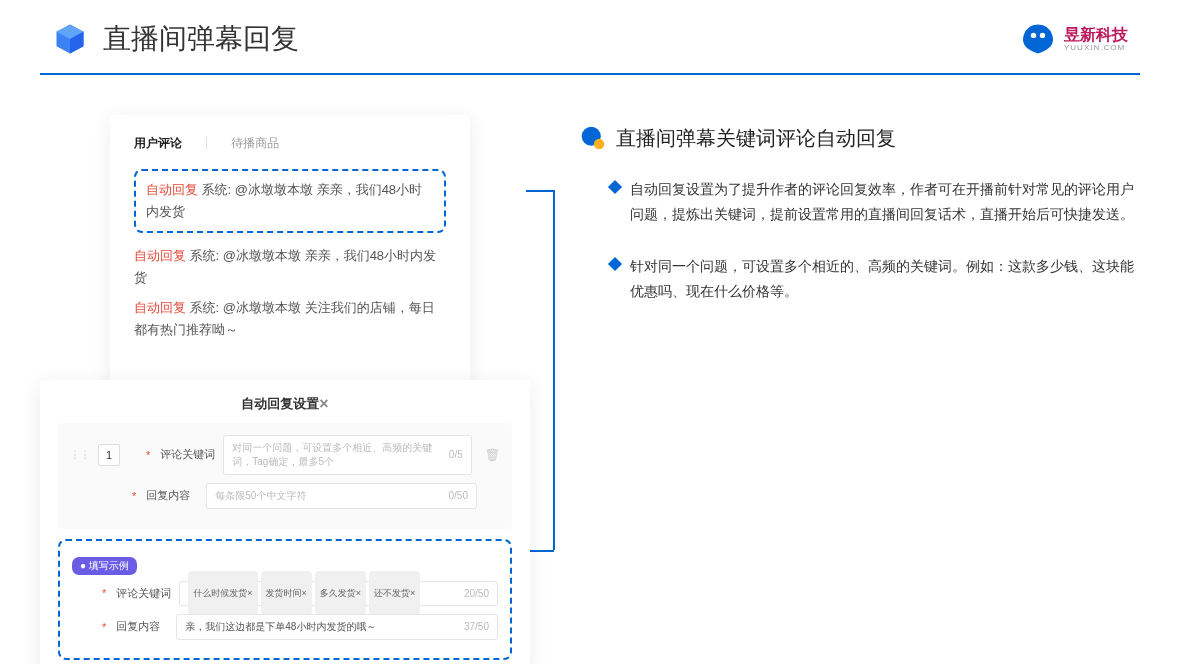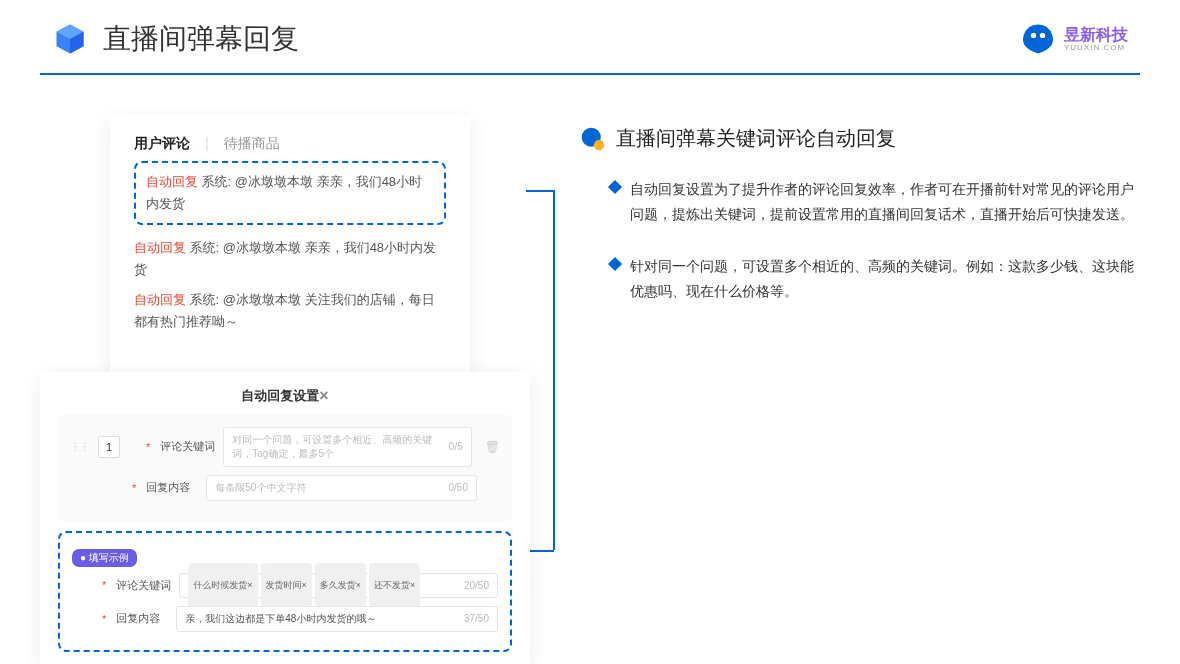--- a/index.html
+++ b/index.html
@@ -4,29 +4,29 @@
 <style>
 *{margin:0;padding:0;box-sizing:border-box;font-family:"Microsoft YaHei",Arial,sans-serif}
 body{width:1180px;height:664px;background:#fff;position:relative}
 .header{display:flex;align-items:center;padding:20px 52px 15px;justify-content:space-between}
 .header-left{display:flex;align-items:center;gap:15px}
 .cube-icon{width:36px;height:36px;position:relative}
 .cube-icon svg{width:100%;height:100%}
 .page-title{font-size:28px;font-weight:500;color:#333}
 .brand{display:flex;align-items:center;gap:8px}
 .brand-icon{width:36px;height:36px}
-.brand-text{color:#8b5cf6;font-size:16px;font-weight:600;line-height:1.1}
+.brand-text{color:#be185d;font-size:16px;font-weight:600;line-height:1.1}
 .brand-sub{font-size:8px;color:#999;letter-spacing:1px}
 .hr{height:2px;background:#0066d6;margin:0 40px}
 .main{display:flex;padding:40px 40px 0;gap:40px}
 .left-col{width:500px;position:relative}
 .right-col{flex:1;padding-top:10px}
 .card{background:#fff;box-shadow:0 4px 20px rgba(0,0,0,0.08);border-radius:4px}
 .comments-card{width:360px;margin-left:70px;padding:20px 24px 40px;position:relative;z-index:2}
-.tabs{display:flex;gap:20px;margin-bottom:6px;font-size:14px}
+.tabs{display:flex;gap:28px;margin-bottom:15px;font-size:12px}
 .tab{color:#999;padding-bottom:2px}
 .tab.active{color:#222;font-weight:600}
 .tab-sep{color:#ddd;margin:0 -5px}
 .highlight-box{border:2px dashed #0066d6;border-radius:8px;padding:8px 10px;margin-bottom:12px}
 .comment{font-size:13px;color:#555;line-height:1.7;margin-bottom:8px}
 .tag-auto{color:#e74c3c;font-weight:500}
 .settings-card{width:490px;margin-top:-10px;padding:15px 18px;position:relative;z-index:3}
 .settings-header{display:flex;justify-content:center;font-size:13px;color:#333;font-weight:700;padding-bottom:10px}
 .close-x{color:#888;font-size:16px;cursor:pointer}
 .form-area{background:#fafafa;padding:12px;border-radius:4px;margin-bottom:10px;position:relative}
@@ -41,21 +41,21 @@
 .trash{color:#ccc;font-size:12px;margin-left:5px}
 .example-box{border:2px dashed #0066d6;border-radius:8px;padding:10px 12px;position:relative}
 .add-link{color:#6b5ce6;font-size:11px}
 .add-hint{color:#aaa;font-size:10px;margin-left:5px}
 .badge{background:#6b5ce6;color:#fff;font-size:10px;padding:2px 8px;border-radius:7px;display:inline-block;margin:6px 0}
 .tag-chip{background:#f0f0f0;color:#666;font-size:9px;padding:17px 5px;border-radius:4px;margin-right:3px}
 .connector{position:absolute;border:1px solid #0066d6;z-index:1}
 .conn-v{width:0;height:360px;left:513px;top:75px;border-left:2px solid #0066d6;border-top:none;border-right:none;border-bottom:none}
 .conn-h1{height:0;width:28px;left:486px;top:75px;border-top:2px solid #0066d6;border-left:none;border-right:none;border-bottom:none}
 .conn-h2{height:0;width:44px;left:470px;top:435px;border-top:2px solid #0066d6;border-left:none;border-right:none;border-bottom:none}
-.section-head{display:flex;align-items:center;gap:10px;margin-bottom:25px}
+.section-head{display:flex;gap:10px;margin-bottom:25px}
 .bubble-icon{width:26px;height:26px;position:relative}
 .section-title{font-size:20px;color:#222;font-weight:400}
 .bullet-item{display:flex;gap:10px;margin-bottom:28px;padding-left:30px}
 .diamond{width:10px;height:10px;background:#0066d6;transform:rotate(45deg);flex-shrink:0;margin-top:5px}
 .bullet-text{font-size:14px;color:#333;line-height:1.75}
 </style>
 </head>
 <body>
 
 <div class="header">

